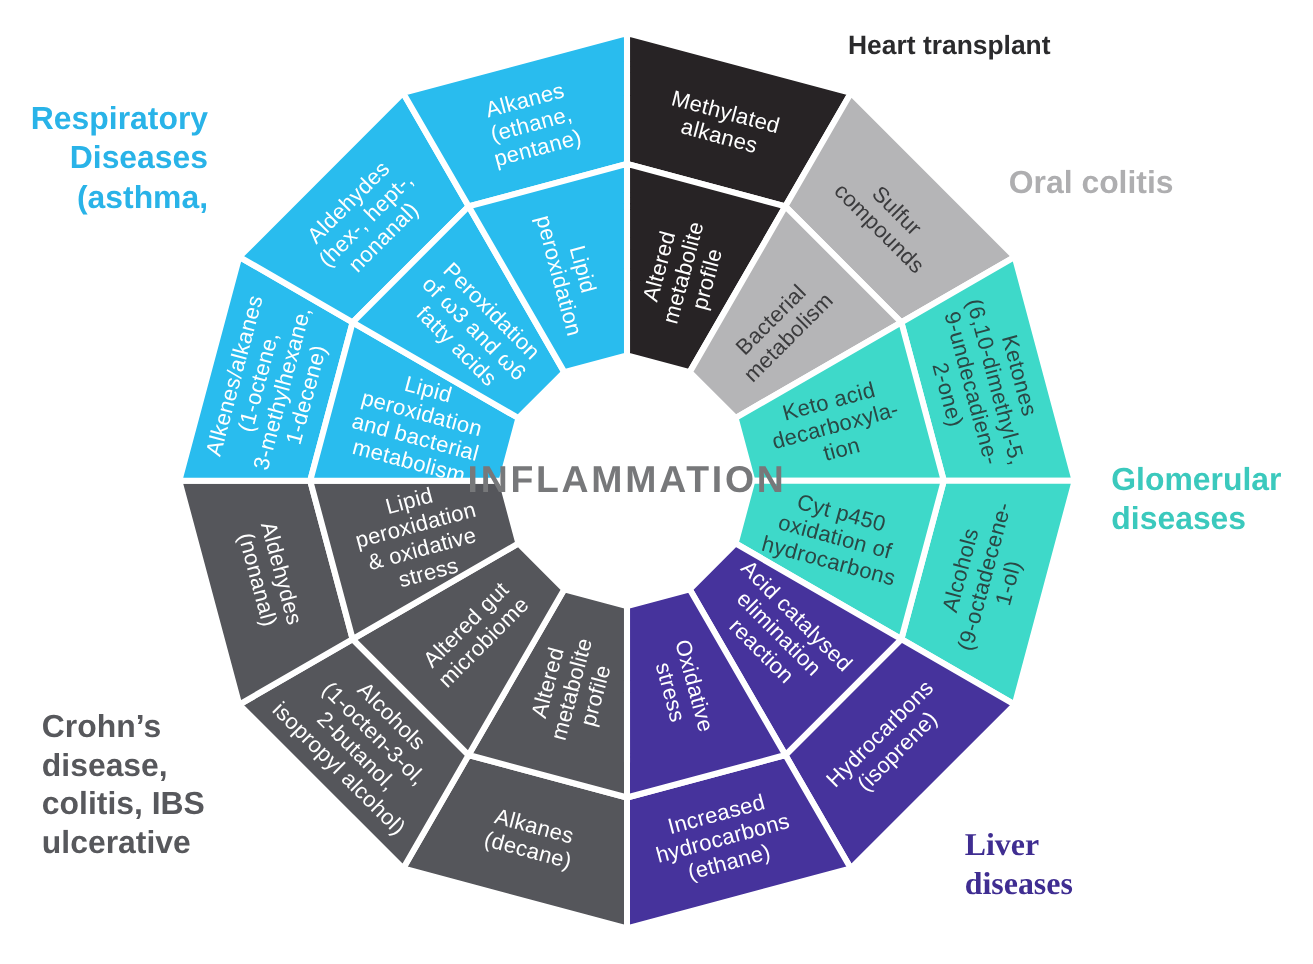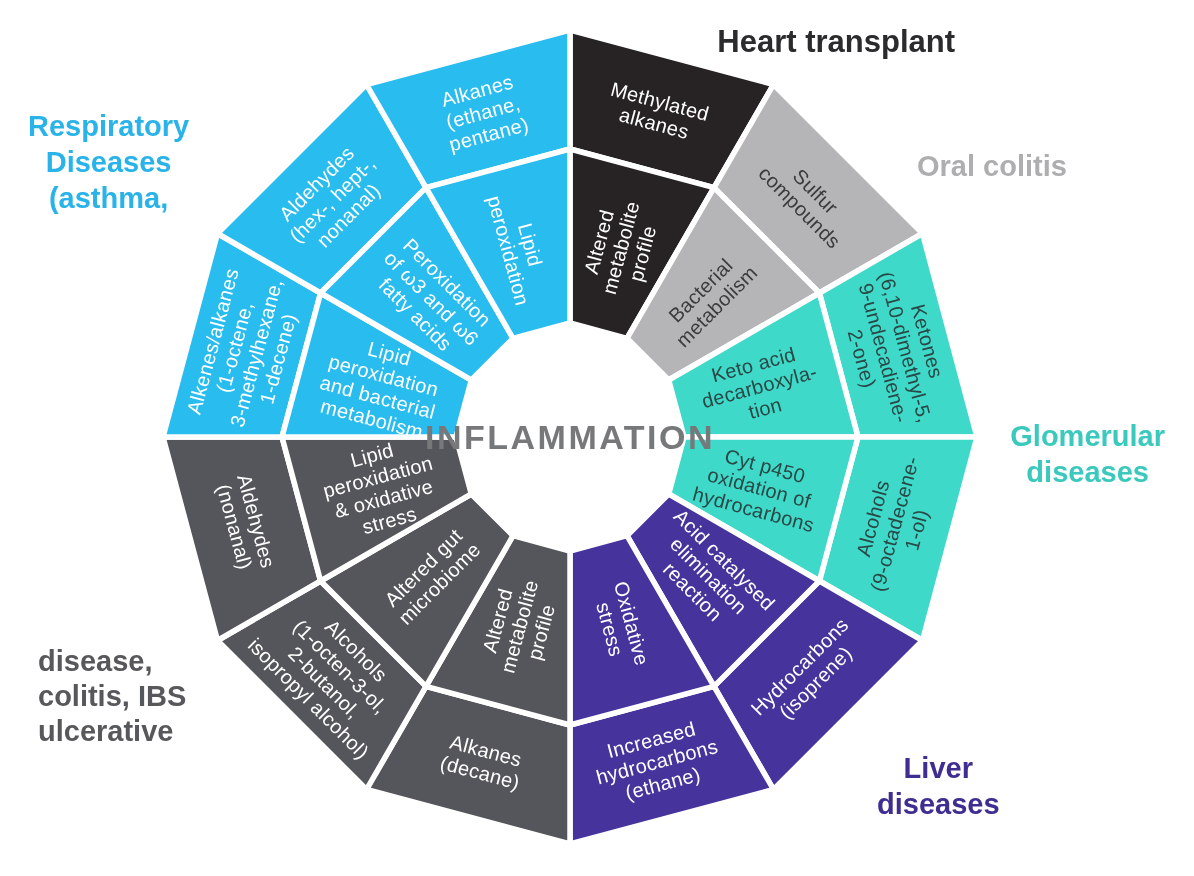--- a/index.html
+++ b/index.html
@@ -6,25 +6,25 @@
   body{font-family:"Liberation Sans",sans-serif;}
   .stage{position:relative;width:1194px;height:876px;background:#ffffff;overflow:hidden;}
   svg.wheel{position:absolute;left:0;top:0;}
   svg.wheel polygon{stroke:#ffffff;stroke-width:5.5;stroke-linejoin:round;}
   svg.wheel text{font-family:"Liberation Sans",sans-serif;font-size:20px;letter-spacing:0.3px;}
   .center-label{
     position:absolute;left:570px;top:437px;transform:translate(-50%,-50%);
     font-weight:bold;font-size:34px;letter-spacing:2.5px;color:#77787A;white-space:nowrap;
   }
   .lbl{position:absolute;font-weight:bold;font-size:29px;line-height:36px;white-space:nowrap;}
-  .lbl-respiratory-diseases{left:28px;top:108px;text-align:center;}
-  .lbl-heart-transplant-rejection{right:239px;top:22px;text-align:right;font-size:31px;line-height:39px;}
+  .lbl-respiratory-diseases{left:28px;top:90px;text-align:right;}
+  .lbl-heart-transplant-rejection{right:239px;top:22px;text-align:right;font-size:24px;line-height:39px;}
   .lbl-oral-diseases{left:917px;top:148px;text-align:left;}
-  .lbl-glomerular-diseases{right:29px;top:418px;text-align:center;}
-  .lbl-liver-diseases{left:877px;top:750px;text-align:center;}
+  .lbl-glomerular-diseases{right:29px;top:418px;text-align:left;}
+  .lbl-liver-diseases{left:877px;top:750px;text-align:left;font-family:Liberation Serif, serif;}
   .lbl-crohns-disease{left:38px;top:644px;text-align:left;line-height:35px;}
 </style>
 </head>
 <body>
 
 <div class="stage">
   <svg class="wheel" width="1194" height="876" viewBox="0 0 1194 876">
       <polygon points="570.0,30.0 773.5,84.5 714.0,187.6 570.0,149.0" fill="#272325"></polygon>
       <text transform="translate(657.0,112.4) rotate(15)" fill="#ffffff" text-anchor="middle"><tspan x="0" dy="-4.3">Methylated</tspan><tspan x="0" dy="22.5">alkanes</tspan></text>
       <polygon points="570.0,149.0 714.0,187.6 627.0,338.3 570.0,323.0" fill="#272325"></polygon>
@@ -89,18 +89,19 @@
       </div>
       <div class="lbl lbl-glomerular-diseases" style="color: rgb(59, 201, 189);">
         <div>Glomerular</div>
         <div>diseases</div>
       </div>
       <div class="lbl lbl-liver-diseases" style="color: rgb(63, 45, 145);">
         <div>Liver</div>
         <div>diseases</div>
       </div>
       <div class="lbl lbl-crohns-disease" style="color: rgb(87, 88, 92);">
+        <div>Crohn’s</div>
         <div>disease,</div>
         <div>colitis, IBS</div>
         <div>ulcerative</div>
       </div>
     </div>
 </div>
 
 </body></html>

